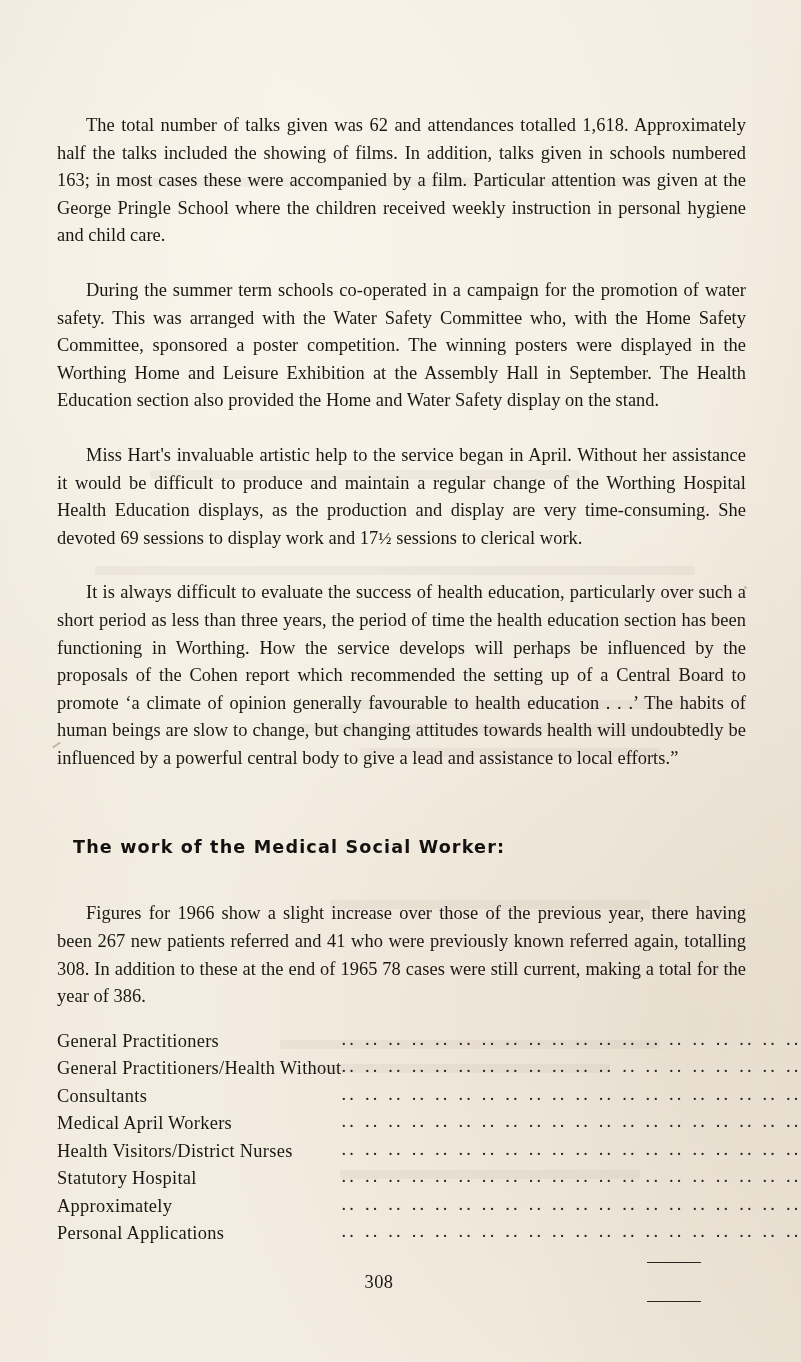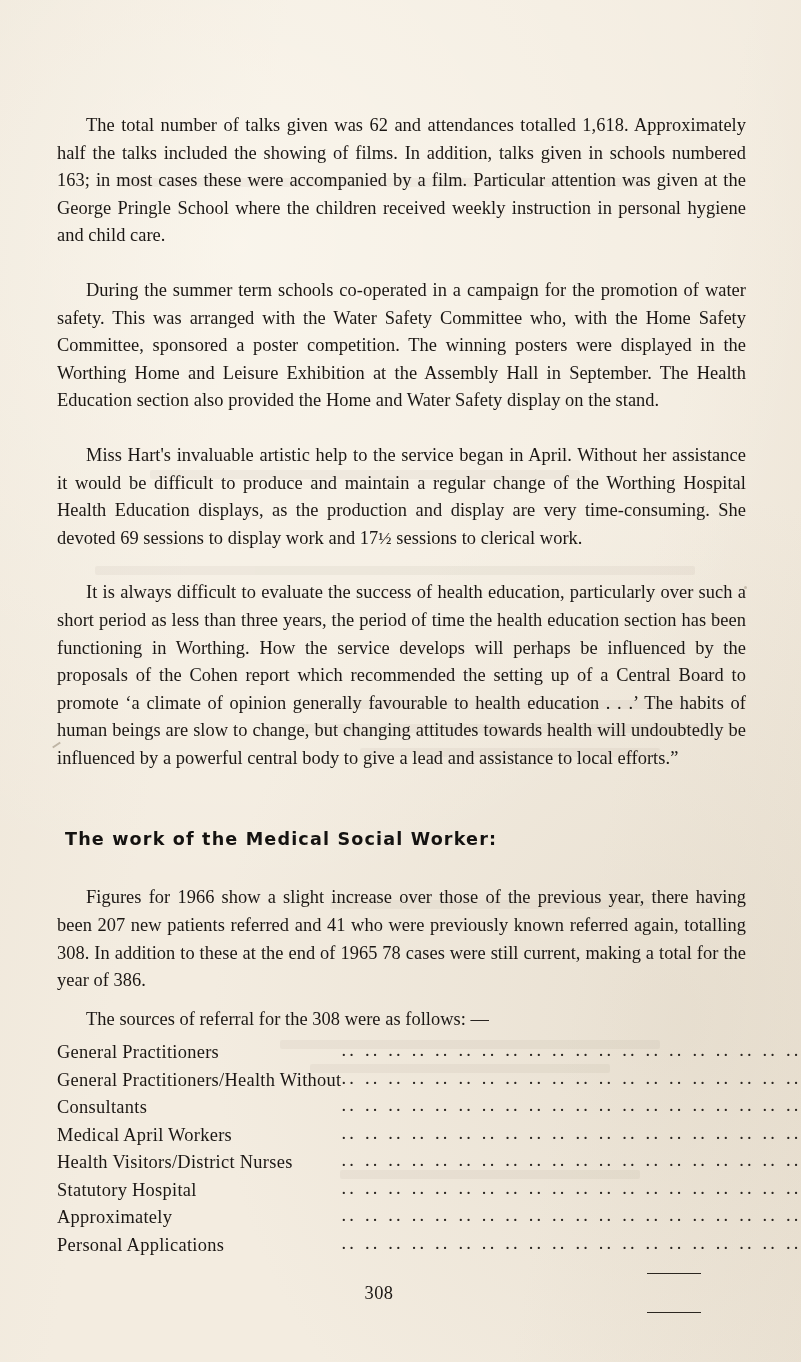--- a/index.html
+++ b/index.html
@@ -67,21 +67,21 @@
     text-justify: inter-word;
     font-size: 18.4px;
     line-height: 27.6px;
     text-indent: 29px;
     letter-spacing: 0.05px;
   }
 
   .para-gap { height: 27px; }
 
   h2.section-heading {
-    margin: 8px;
+    margin: 16px;
     font-family: "DejaVu Sans", "Liberation Sans", sans-serif;
     font-size: 17.6px;
     font-weight: 700;
     letter-spacing: 1.15px;
     color: #141210;
     white-space: nowrap;
   }
 
   
   table.referral-table {
@@ -182,25 +182,24 @@
     <div class="para-gap"></div>
 
     <p class="body">It is always difficult to evaluate the success of health education, particularly over such a short period as less than three years, the period of time the health education section has been functioning in Worthing. How the service develops will perhaps be influenced by the proposals of the Cohen report which recommended the setting up of a Central Board to promote ‘a climate of opinion generally favourable to health education . . .’ The habits of human beings are slow to change, but changing attitudes towards health will undoubtedly be influenced by a powerful central body to give a lead and assistance to local efforts.”</p>
 
     <div style="height:49px;"></div>
 
     <h2 class="section-heading">The work of the Medical Social Worker:</h2>
 
     <div style="height:27px;"></div>
 
-    <p class="body">Figures for 1966 show a slight increase over those of the previous year, there having been 207 new patients referred and 41 who were previously known referred again, totalling 308. In addition to these at the end of 1965 78 cases were still current, making a total for the year of 386.</p>
+    <p class="body">Figures for 1966 show a slight increase over those of the previous year, there having been 267 new patients referred and 41 who were previously known referred again, totalling 308. In addition to these at the end of 1965 78 cases were still current, making a total for the year of 386.</p>
 
     <div style="height:11px;"></div>
 
-    <p class="body">The sources of referral for the 308 were as follows: —</p>
 
     <div style="height:6px;"></div>
 
     <table class="referral-table">
       <tbody>
         <tr>
           <td class="rt-label">General Practitioners</td>
           <td class="rt-leader">
             <span class="dots">.. .. .. .. .. .. .. .. .. .. .. .. .. .. .. .. .. .. .. .. .. .. .. ..</span>
           </td>

